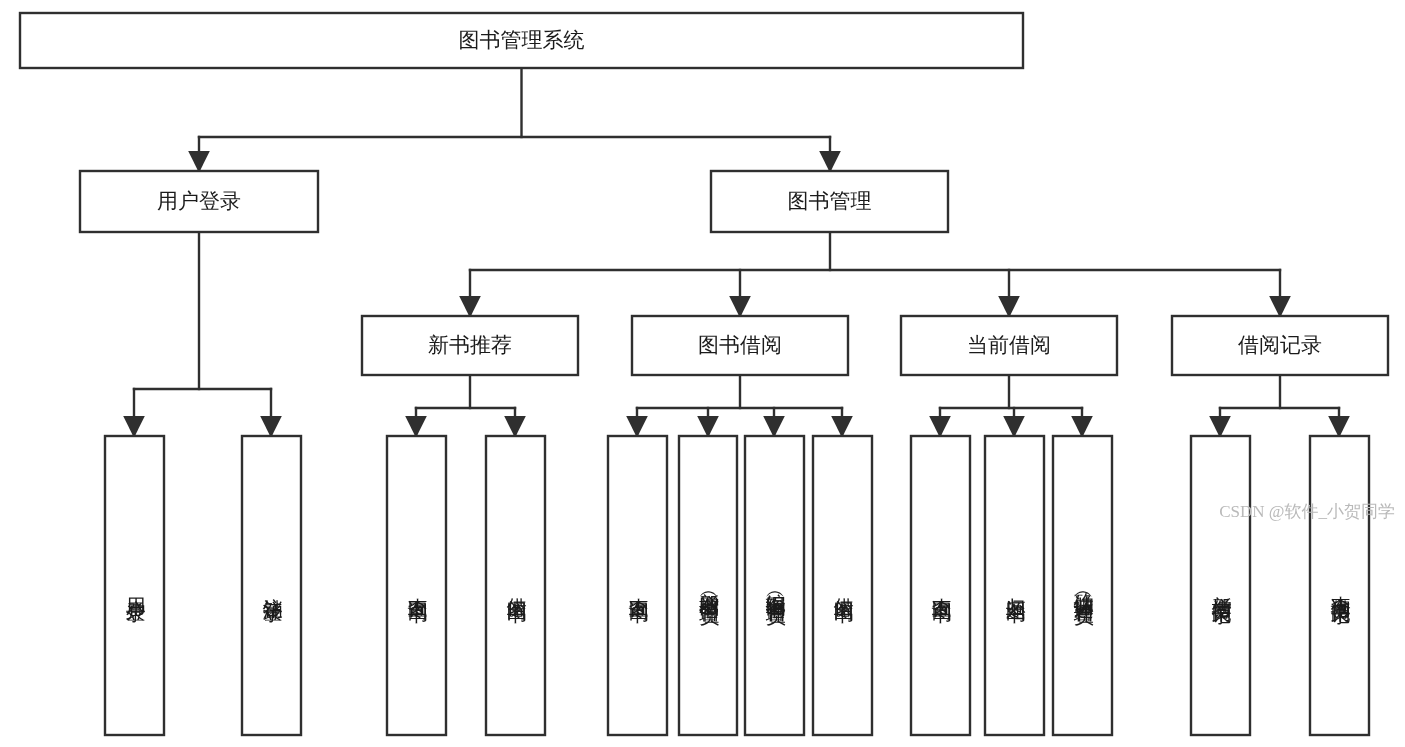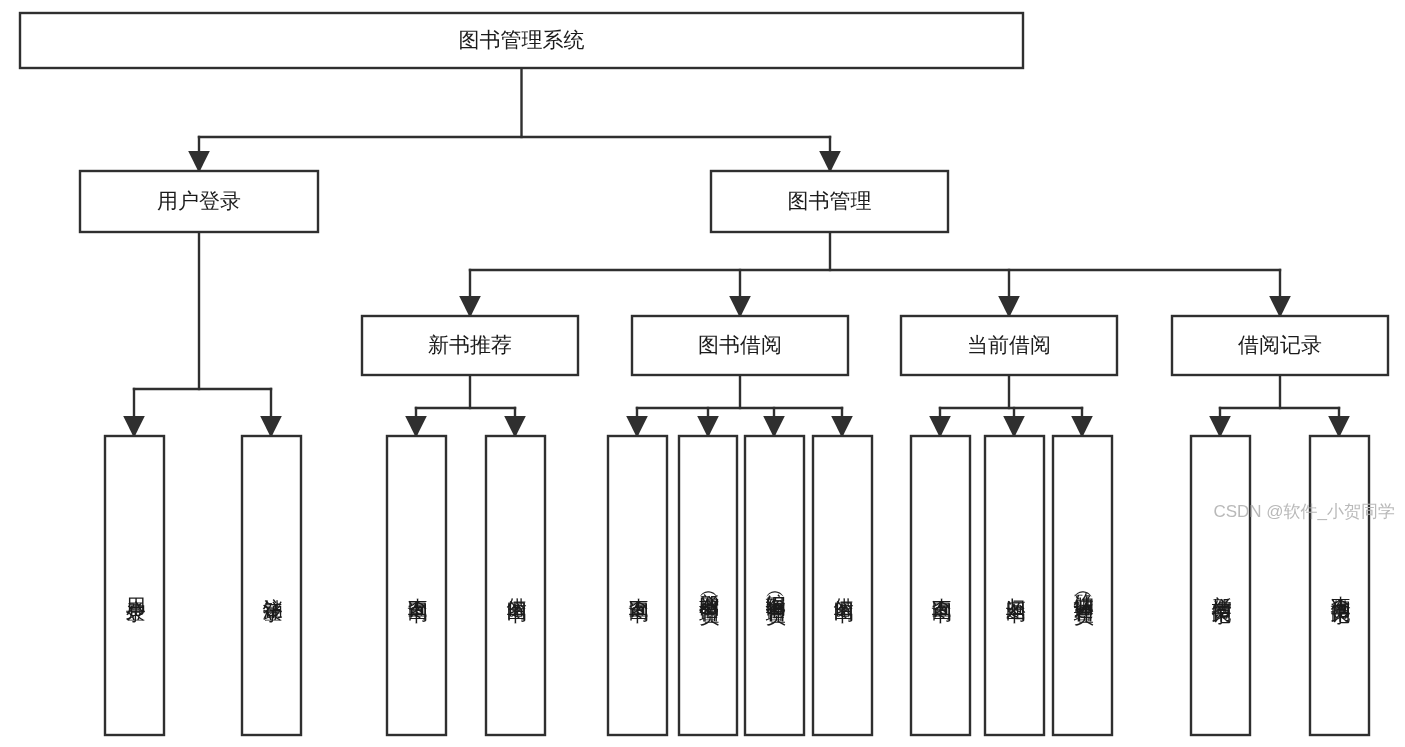--- a/index.html
+++ b/index.html
@@ -52,21 +52,21 @@
     stroke-linecap: square;
   }
   .arrow-head {
     fill: #2f2f2f;
     stroke: none;
   }
   .watermark {
     position: absolute;
     right: 10px;
     bottom: 6px;
-    font-family: Liberation Sans, sans-serif;
+    font-family: Liberation Serif, serif;
     font-size: 17px;
     color: #b9b9b9;
     white-space: nowrap;
     user-select: none;
   }
 </style>
 </head>
 <body>
 
 <div id="diagram-root">

